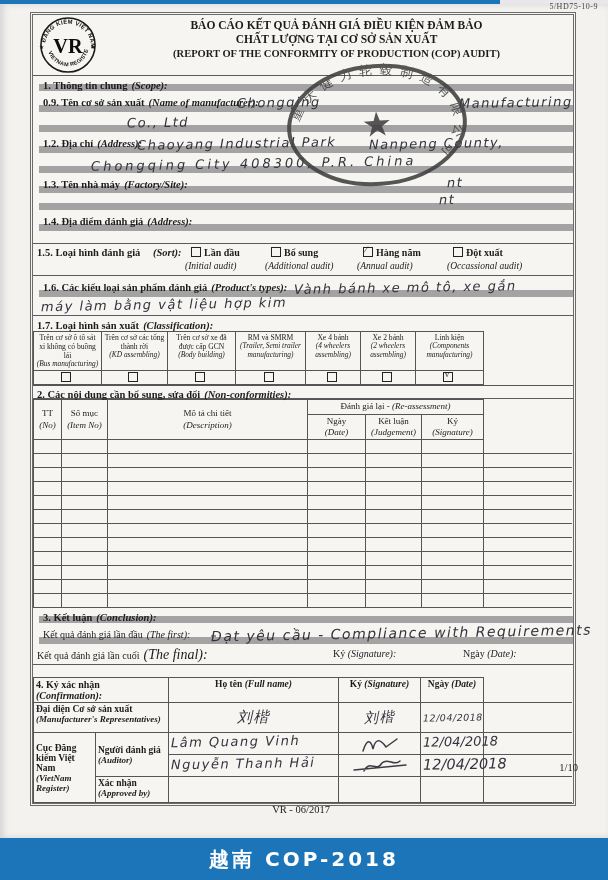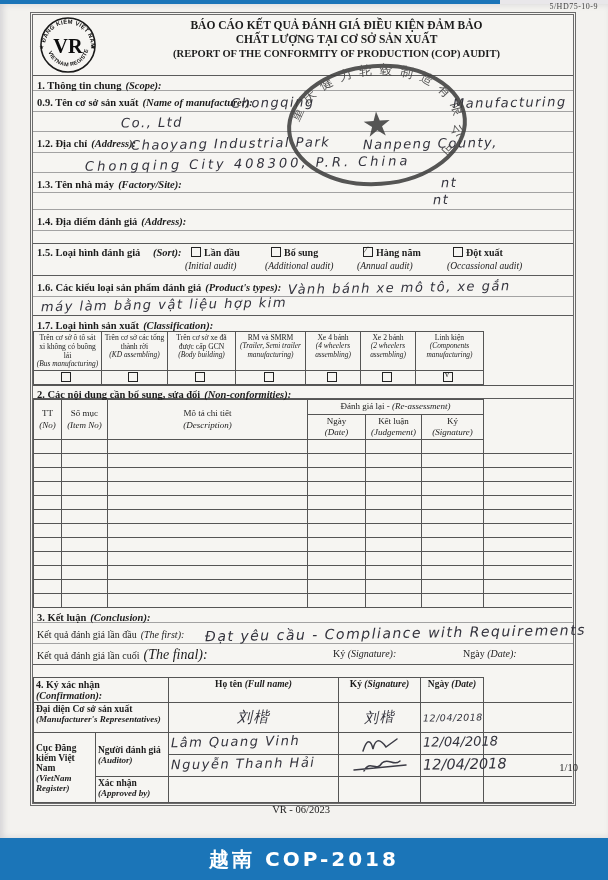--- a/index.html
+++ b/index.html
@@ -16,21 +16,21 @@
   .form-inner{border:1px solid #6b6b6b;position:relative;}
   
   .form-header{display:flex;align-items:flex-start;height:60px;border-bottom:1px solid #5b5b5b;position:relative;}
   .logo{width:64px;height:58px;flex:0 0 64px;margin:1px 0 0 3px;}
   .titles{flex:1;text-align:center;padding-top:3px;}
   .t1{font-weight:bold;font-size:11.5px;line-height:1.25;}
   .t2{font-weight:bold;font-size:10.5px;line-height:1.3;}
   .t3{font-size:9.5px;margin-top:2px;}
   
   .row{position:relative;padding-left:4px;box-sizing:border-box;}
-  .lite{border-bottom:1px solid #a3a3a3;}
+  .lite{border-bottom:7px solid #a3a3a3;margin-left:6px;}
   .dark{border-bottom:1px solid #5b5b5b;}
   .lbl{font-weight:bold;font-size:10.5px;}
   .en{font-style:italic;}
   .h-row{height:15px;line-height:15px;}
   .f-line{height:21px;line-height:20px;}
   .f-line2{height:20px;line-height:19px;}
   
   .hw{
     position:absolute;font-family:"DejaVu Sans",sans-serif;font-style:italic;
     color:#33333d;font-size:13px;letter-spacing:1.5px;white-space:nowrap;z-index:2;
@@ -468,19 +468,19 @@
     <defs>
       <path id="stampRing" d="M 14 63 A 78 51 0 1 1 170 63 A 78 51 0 1 1 14 63"></path>
     </defs>
     <ellipse cx="92" cy="63" rx="88" ry="59" fill="none" stroke="#3f3f3f" stroke-width="4"></ellipse>
     <text font-size="13" fill="#3f3f3f" letter-spacing="7" font-family="DejaVu Sans, sans-serif">
       <textPath href="#stampRing" startOffset="2%">重庆健力轮毂制造有限公司</textPath>
     </text>
     <text x="92" y="74" font-size="34" text-anchor="middle" fill="#3f3f3f">★</text>
   </svg>
 
-  <div class="footer-code">VR - 06/2023</div>
+  <div class="footer-code">VR - 06/2017</div>
   <div class="page-no">1/10</div>
 </div>
 
 <div class="bottom-bar">
   <span>越南 COP-2018</span>
 </div>
 
 </body></html>

